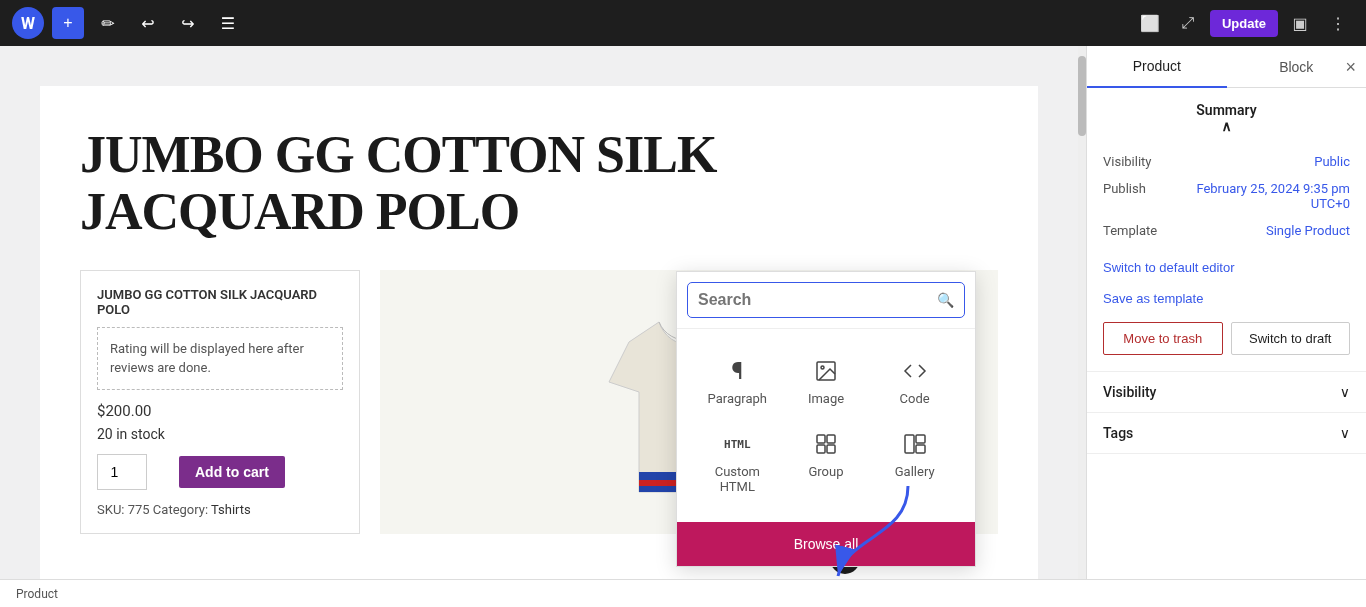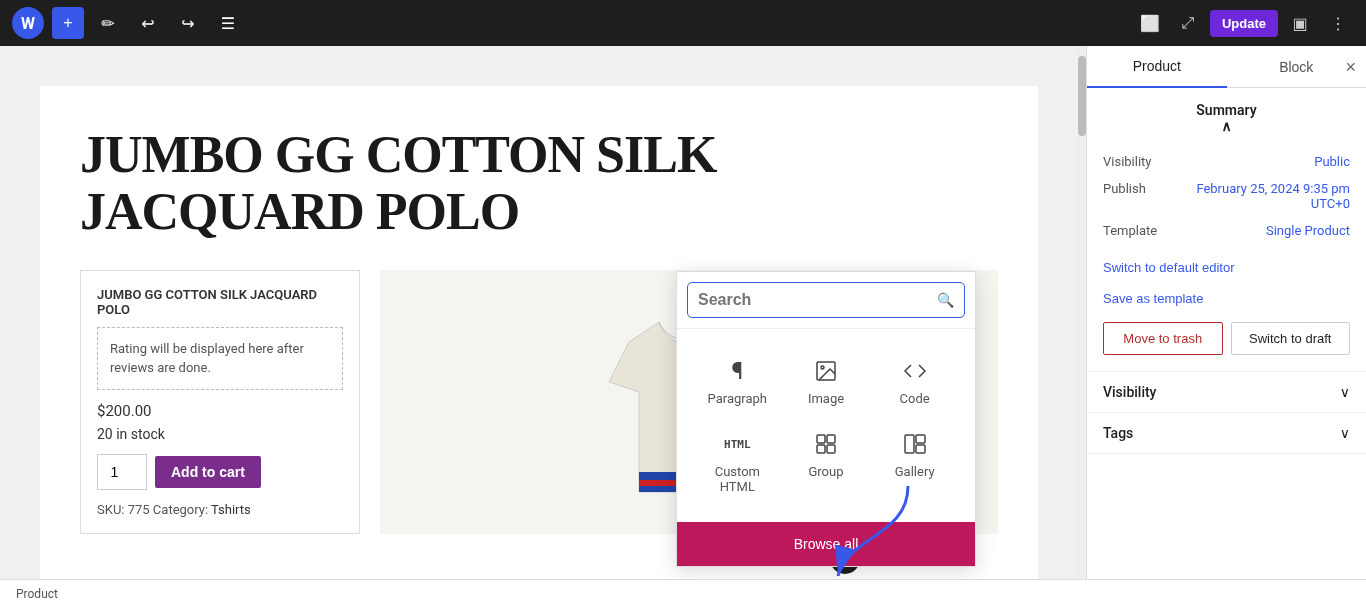--- a/index.html
+++ b/index.html
@@ -134,20 +134,21 @@
 
     .add-to-cart-btn {
       background: #7b2d8b;
       color: white;
       border: none;
       padding: 8px 16px;
       font-size: 14px;
       font-weight: 600;
       cursor: pointer;
       border-radius: 2px;
+      margin-left: 24px;
     }
 
     .product-meta {
       font-size: 13px;
       color: #555;
     }
     .product-meta a { color: #333; }
 
     .product-image-area {
       flex: 1;

